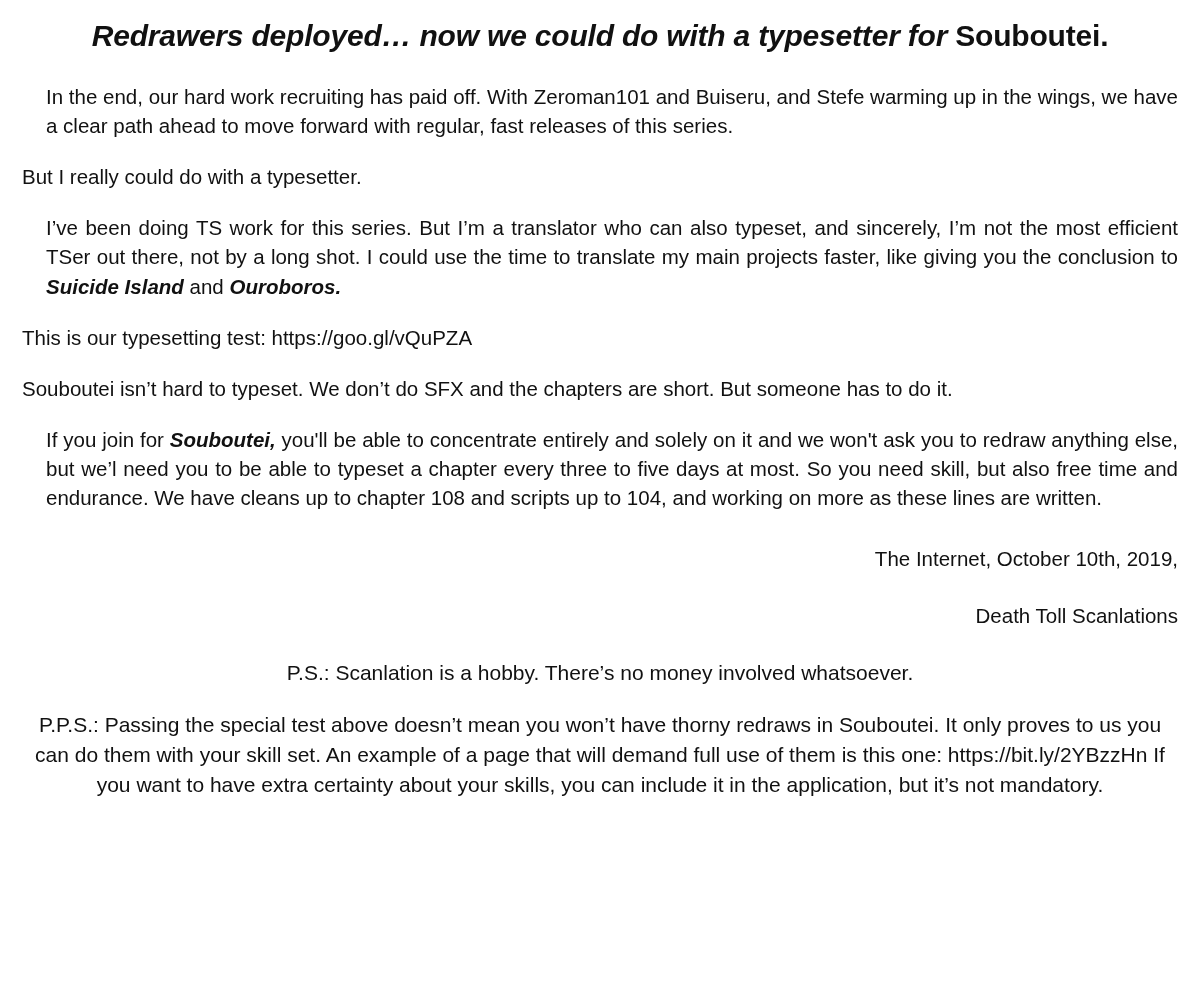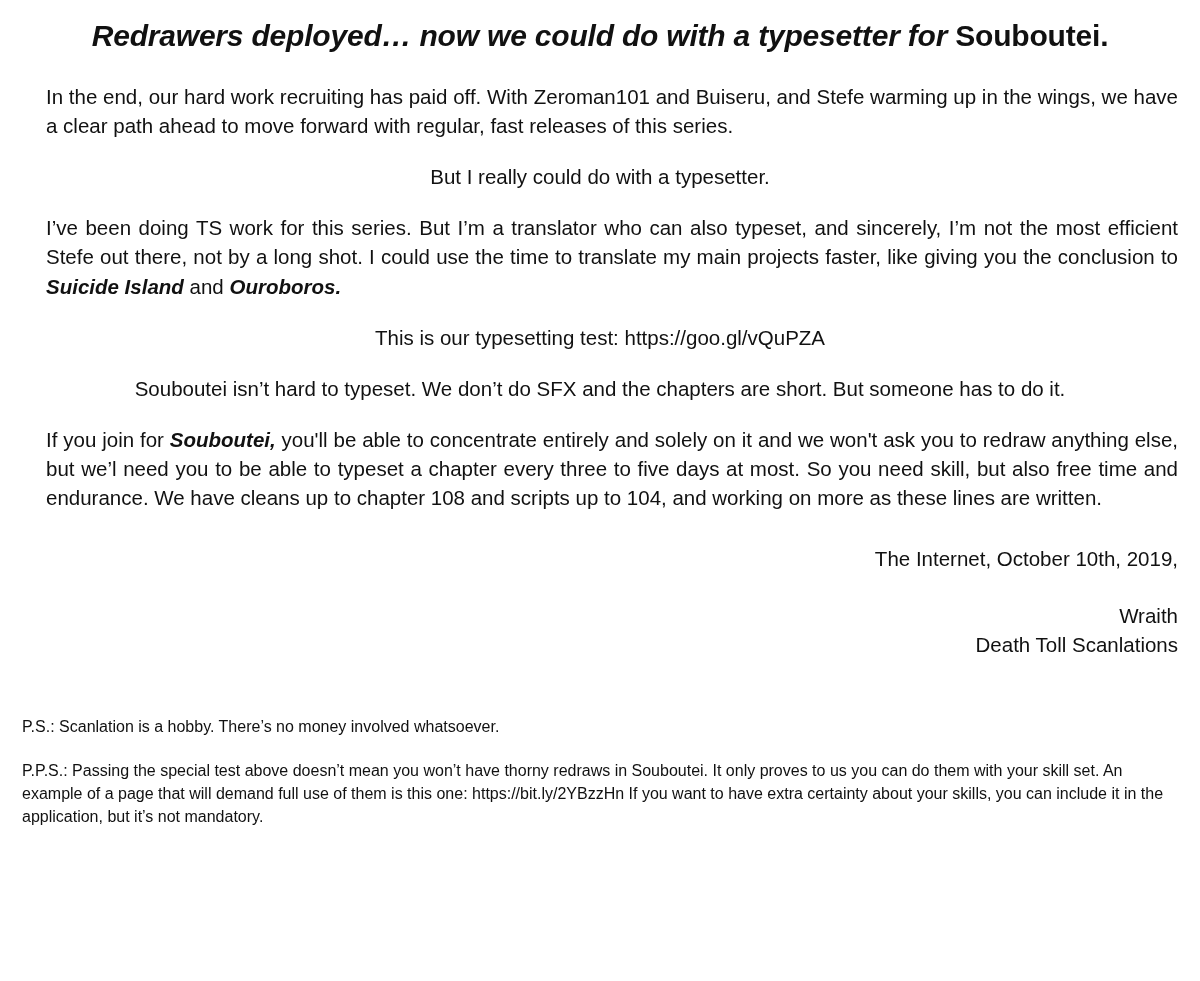--- a/index.html
+++ b/index.html
@@ -33,21 +33,21 @@
   .title .plain {
     font-style: normal;
   }
   .body-block {
     font-size: 20.5px;
     line-height: 1.42;
     margin-top: 28px;
   }
   p.para {
     margin: 0 0 22px 0;
-    text-align: center;
+    text-align: left;
   }
   p.para.justify {
     text-align: justify;
     margin-left: 24px;
   }
   .bi {
     font-weight: bold;
     font-style: italic;
   }
   .it {
@@ -61,54 +61,54 @@
   .signature {
     margin-top: 32px;
     text-align: right;
     font-size: 20.5px;
     line-height: 1.42;
   }
   .sig-gap {
     height: 28px;
   }
   .postscripts {
-    margin-top: 56px;
-    font-size: 16px;
+    margin-top: 28px;
+    font-size: 21px;
     line-height: 1.42;
+    text-align: center;
   }
   .postscripts p {
     margin: 0 0 22px 0;
   }
 </style>
 </head>
 <body>
 
 <div class="page">
 
   <h1 class="title"><span>Redrawers deployed…  now we could do with a typesetter for </span><span class="plain">Souboutei.</span></h1>
 
   <div class="body-block">
 
     <p class="para justify">In the end, our hard work recruiting has paid off. With Zeroman101 and Buiseru, and Stefe warming up in the wings, we have a clear path ahead to move forward with regular, fast releases of this series.</p>
 
     <p class="para">But I really could do with a typesetter.</p>
 
-    <p class="para justify"><span>I’ve been doing TS work for this series. But I’m a translator who can also typeset, and sincerely, I’m not the most efficient Stefe out there, not by a long shot. I could use the time to translate my main projects faster, like giving you the conclusion to </span><span class="bi">Suicide Island</span><span> and </span><span class="bi">Ouroboros.</span></p>
+    <p class="para justify"><span>I’ve been doing TS work for this series. But I’m a translator who can also typeset, and sincerely, I’m not the most efficient TSer out there, not by a long shot. I could use the time to translate my main projects faster, like giving you the conclusion to </span><span class="bi">Suicide Island</span><span> and </span><span class="bi">Ouroboros.</span></p>
 
     <p class="para">This is our typesetting test: https://goo.gl/vQuPZA</p>
 
     <p class="para">Souboutei isn’t hard to typeset. We don’t do SFX and the chapters are short. But someone has to do it.</p>
 
     <p class="para justify"><span>If you join for </span><span class="bi">Souboutei,</span><span> you'll be able to concentrate entirely and solely on it and we won't ask you to redraw anything else, but we’l need you to be able to typeset a chapter every three to five days at most. So you need skill, but also free time and endurance. We have cleans up to chapter 108 and scripts up to 104, and working on more as these lines are written.</span></p>
 
 
     <div class="signature">
       <div>The Internet, October 10th, 2019,</div>
       <div class="sig-gap"></div>
-      <div>Wraith</div>
       <div>Death Toll Scanlations</div>
     </div>
 
     <div class="postscripts">
       <p>P.S.: Scanlation is a hobby. There’s no money involved whatsoever.</p>
       <p><span>P.P.S.: Passing the special test above doesn’t mean you won’t have thorny redraws in </span><span class="it">Souboutei</span><span>. It only proves to us you can do them with your skill set. An example of a page that will demand full use of them is this one: https://bit.ly/2YBzzHn  If you want to have extra certainty about your skills, you can include it in the application, but it’s not mandatory.</span></p>
     </div>
 
   </div>
 </div>

